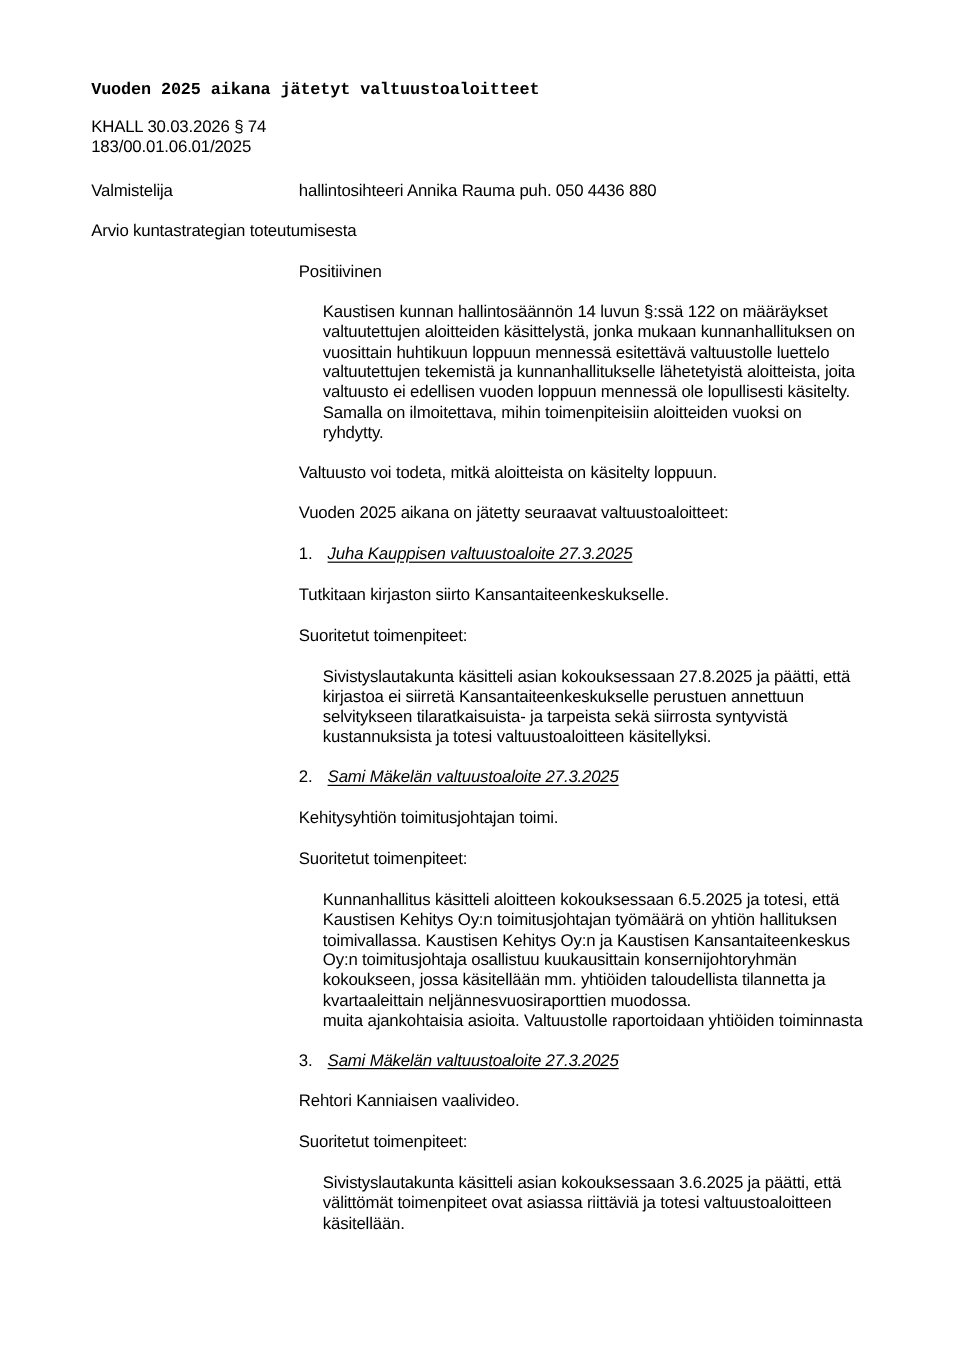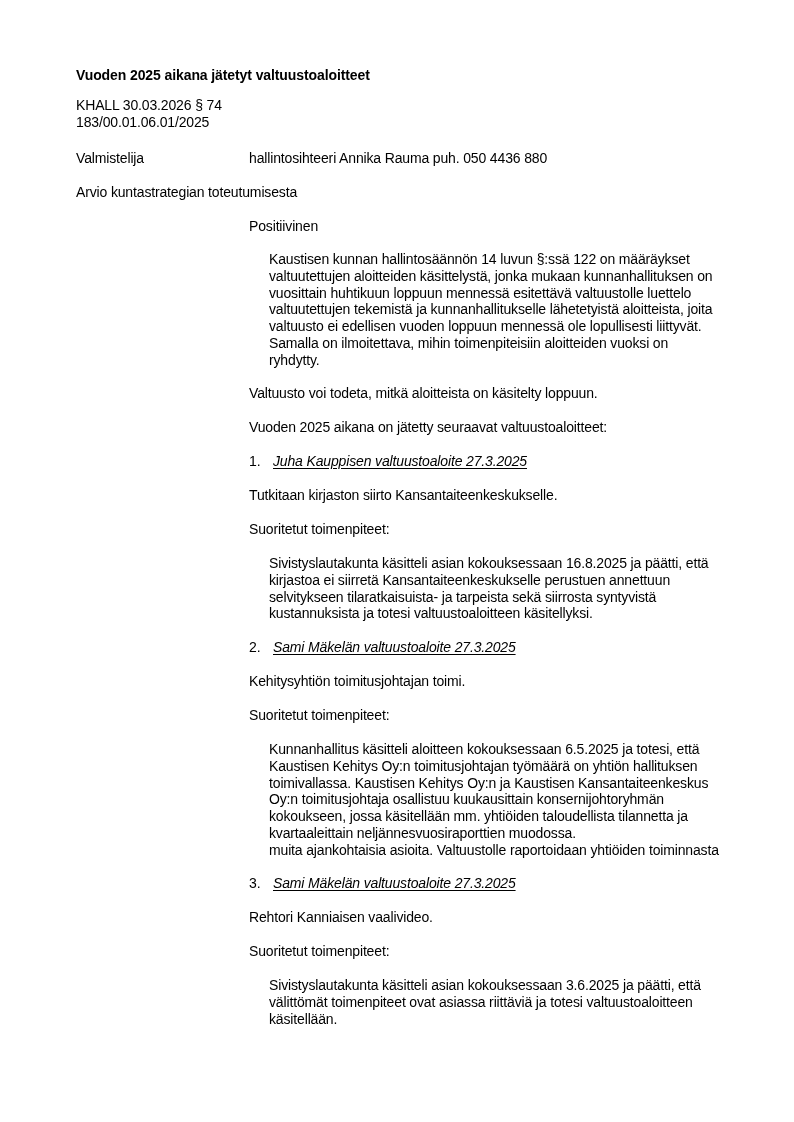--- a/index.html
+++ b/index.html
@@ -1,21 +1,21 @@
 <!DOCTYPE html>
 <html><head>
   <meta charset="utf-8">
   <style>
     html, body { margin: 0; padding: 0; background: #ffffff; }
     body { width: 794px; height: 1122px; position: relative; overflow: hidden;
            font-family: "Liberation Sans", sans-serif; font-size: 14px; color: #000; }
     .blk { position: absolute; line-height: 16.8px; white-space: nowrap; letter-spacing: -0.15px; }
     .l { left: 76px; }
     .r { left: 249px; }
-    .title { font-weight: bold; letter-spacing: -0.1px; }
+    .title { font-weight: bold; letter-spacing: -0.1px; font-family: Liberation Mono, monospace; }
     .para { white-space: normal; width: 492px; }
     .para span { display: block; white-space: nowrap; margin-left: 20px; }
     .num { display: inline-block; width: 24px; }
     .u { text-decoration: underline; text-underline-offset: 2px; font-style: italic; }
   </style>
 </head>
 <body>
 
 <div>
 
@@ -28,35 +28,35 @@
   <div class="blk r" style="top:150px">hallintosihteeri Annika Rauma puh. 050 4436 880</div>
 
   <div class="blk l" style="top:184px">Arvio kuntastrategian toteutumisesta</div>
   <div class="blk r" style="top:218px">Positiivinen</div>
 
   <div class="blk r para" style="top:251px">
     <span>Kaustisen kunnan hallintosäännön 14 luvun §:ssä 122 on määräykset</span>
     <span>valtuutettujen  aloitteiden käsittelystä, jonka mukaan kunnanhallituksen on</span>
     <span>vuosittain huhtikuun loppuun mennessä esitettävä valtuustolle luettelo</span>
     <span>valtuutettujen tekemistä ja kunnanhallitukselle lähetetyistä aloitteista, joita</span>
-    <span>valtuusto ei edellisen vuoden loppuun mennessä ole lopullisesti liittyvät.</span>
+    <span>valtuusto ei edellisen vuoden loppuun mennessä ole lopullisesti käsitelty.</span>
     <span>Samalla on ilmoitettava, mihin toimenpiteisiin aloitteiden vuoksi on</span>
     <span>ryhdytty.</span>
   </div>
 
   <div class="blk r" style="top:385px">Valtuusto voi todeta, mitkä aloitteista on käsitelty loppuun.</div>
   <div class="blk r" style="top:419px">Vuoden 2025 aikana on jätetty seuraavat valtuustoaloitteet:</div>
 
   <div class="blk r" style="top:453px">
     <span class="num">1.</span><span class="u">Juha Kauppisen valtuustoaloite 27.3.2025</span>
   </div>
   <div class="blk r" style="top:487px">Tutkitaan kirjaston siirto Kansantaiteenkeskukselle.</div>
   <div class="blk r" style="top:521px">Suoritetut toimenpiteet:</div>
   <div class="blk r para" style="top:555px">
-    <span>Sivistyslautakunta käsitteli asian kokouksessaan 16.8.2025 ja päätti, että</span>
+    <span>Sivistyslautakunta käsitteli asian kokouksessaan 27.8.2025 ja päätti, että</span>
     <span>kirjastoa ei siirretä Kansantaiteenkeskukselle perustuen annettuun</span>
     <span>selvitykseen tilaratkaisuista- ja tarpeista sekä siirrosta syntyvistä</span>
     <span>kustannuksista ja totesi valtuustoaloitteen käsitellyksi.</span>
   </div>
 
   <div class="blk r" style="top:639px">
     <span class="num">2.</span><span class="u">Sami Mäkelän valtuustoaloite 27.3.2025</span>
   </div>
   <div class="blk r" style="top:673px">Kehitysyhtiön toimitusjohtajan toimi.</div>
   <div class="blk r" style="top:707px">Suoritetut toimenpiteet:</div>

